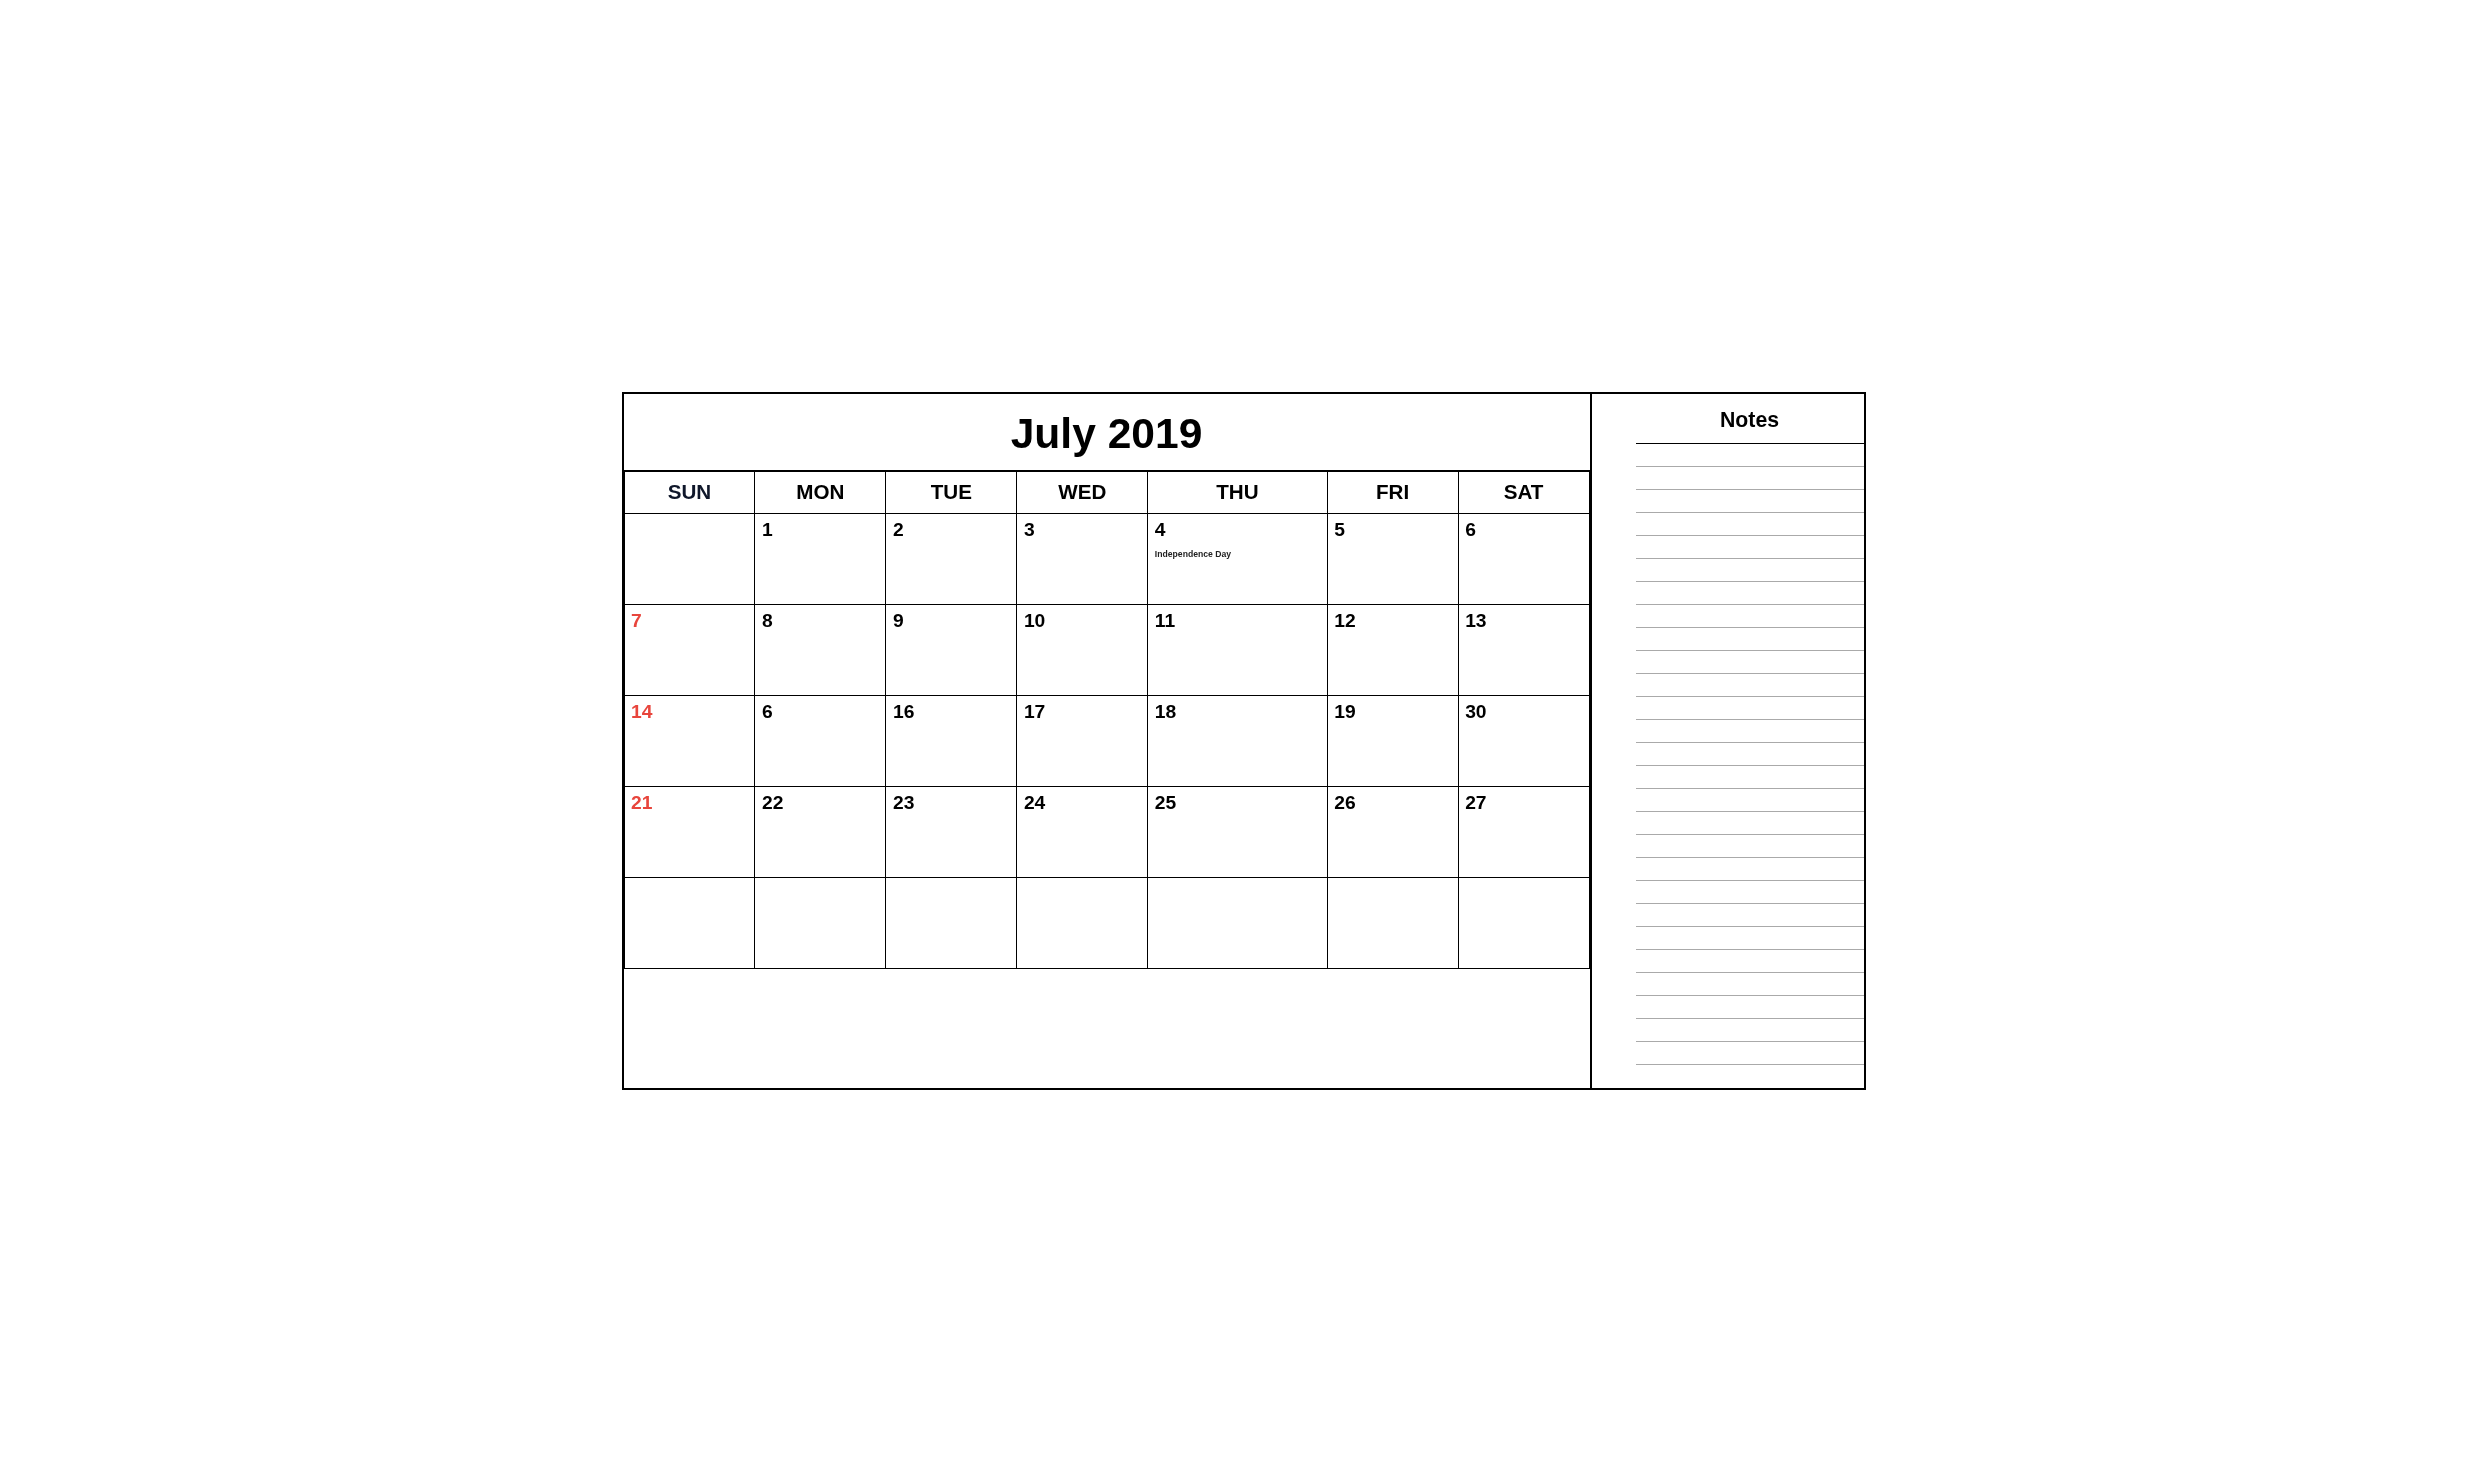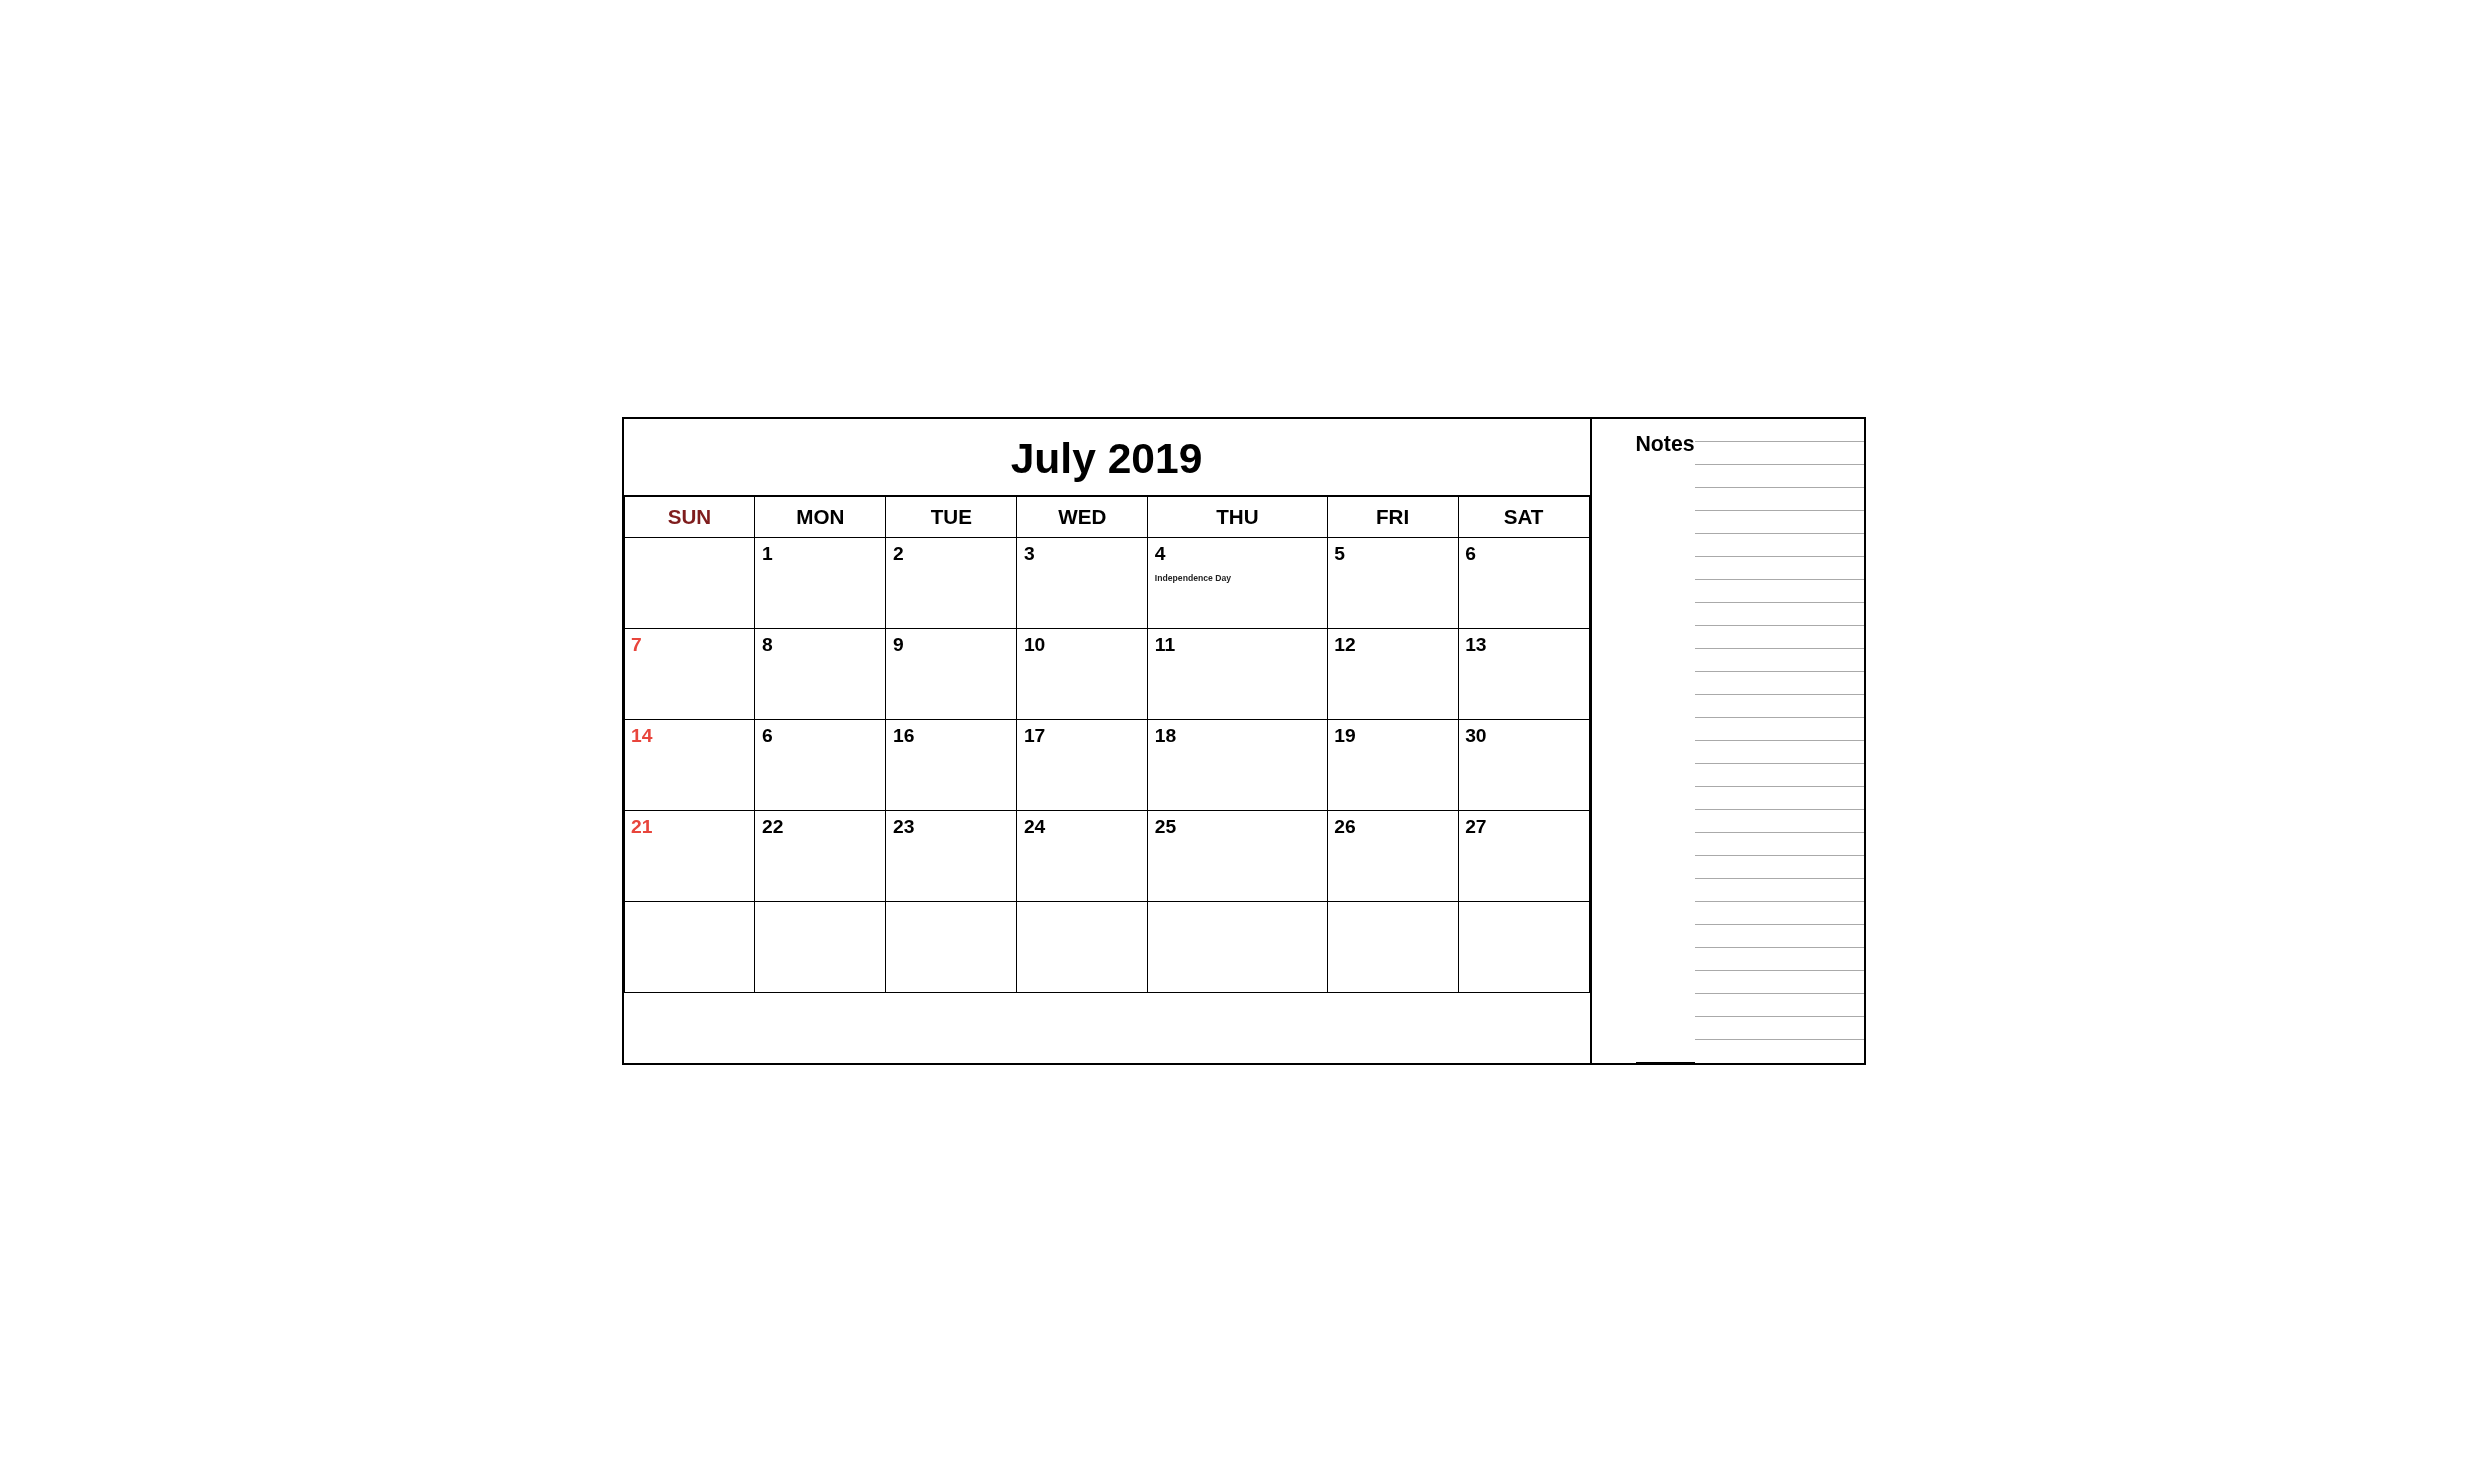--- a/index.html
+++ b/index.html
@@ -55,21 +55,21 @@
 
     .calendar-grid th {
       text-align: center;
       font-size: 1.55em;
       font-weight: 900;
       padding: 8.3px 6.6px;
       border-top: none;
     }
 
     .day-header-sun {
-      color: #7f1d1d;
+      color: #0f172a;
     }
 
     .calendar-grid td {
       height: 91px;
       min-width: 66px;
     }
 
     .day-num {
       font-size: 1.45em;
       font-weight: 800;
@@ -86,20 +86,21 @@
       font-weight: 600;
       color: #222;
       display: block;
       margin-top: 8px;
     }
 
     .notes-section {
       width: 228px;
       min-width: 182px;
       display: flex;
+      flex-direction: column;
     }
 
     .notes-title {
       text-align: center;
       font-size: 1.6em;
       font-weight: 800;
       padding: 13.3px 0 10px 0;
       border-bottom: 1.7px solid #000;
       font-family: Arial Black, Arial, sans-serif;
     }

